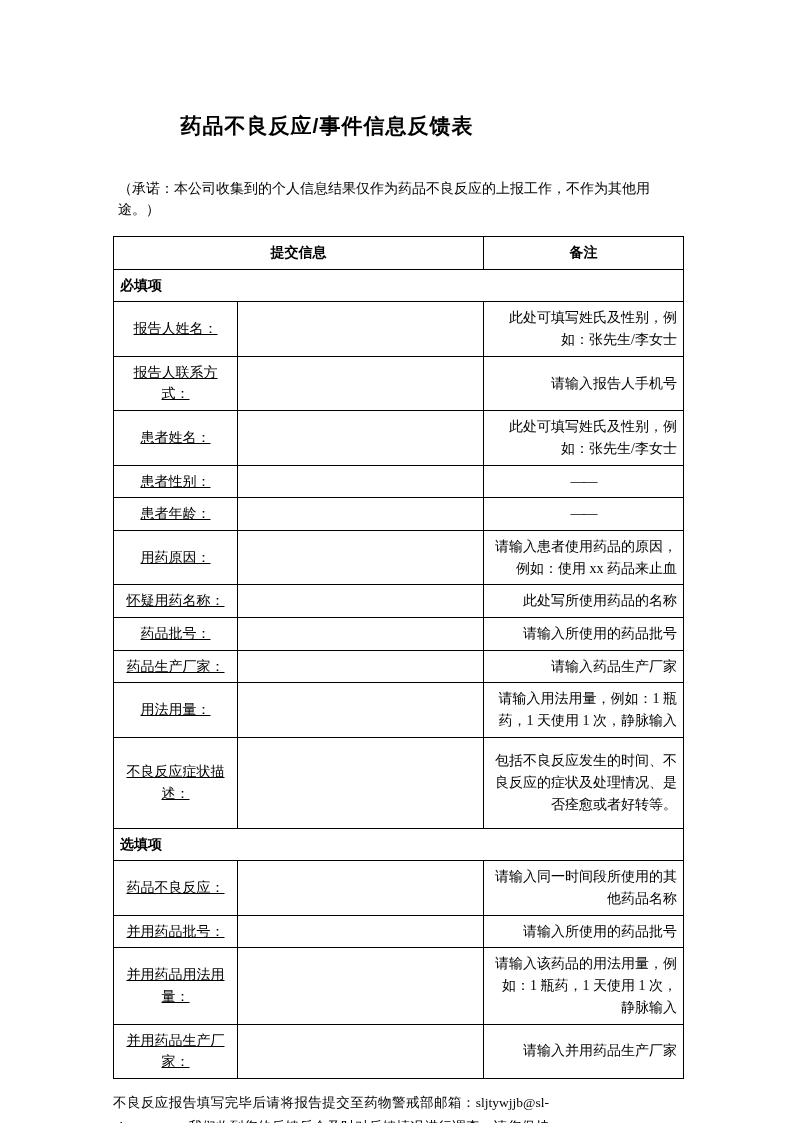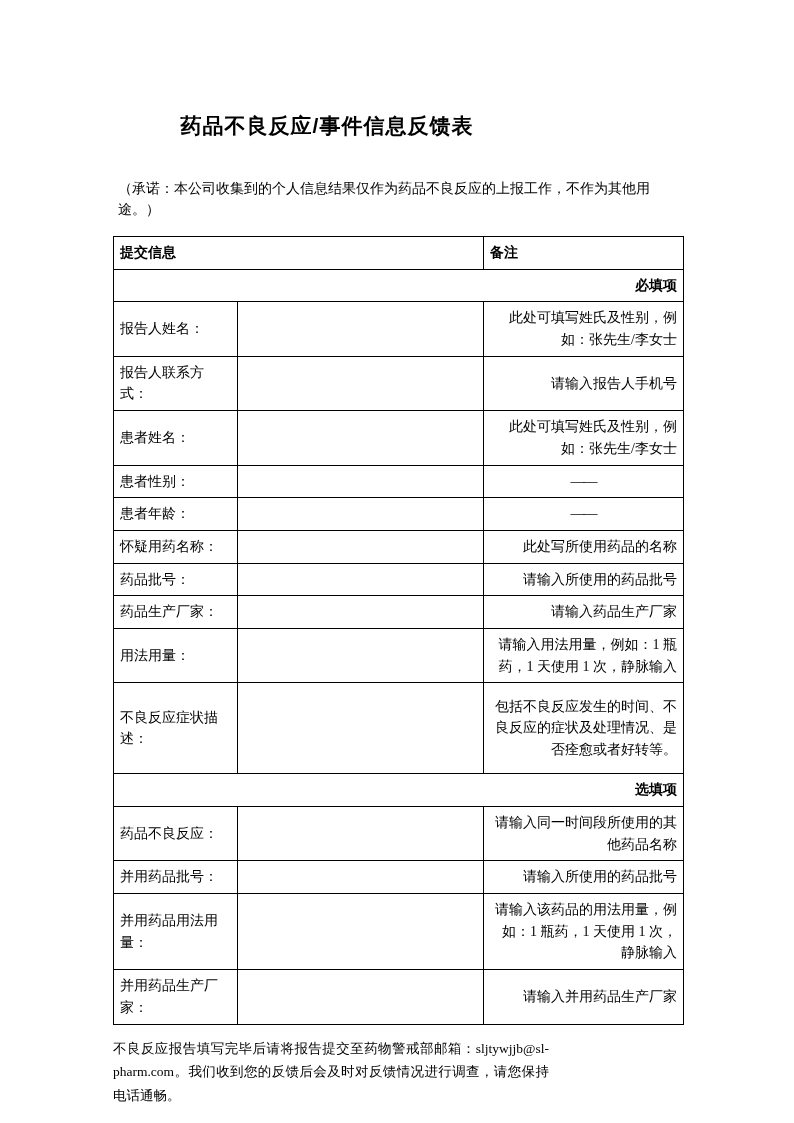--- a/index.html
+++ b/index.html
@@ -49,35 +49,37 @@
     font-size: 14px;
     line-height: 1.55;
     padding: 5px 6px;
     vertical-align: middle;
   }
   .col-label { width: 124px; }
   .col-input { width: 246px; }
   .col-note  { width: 200px; }
 
   .hdr {
+    text-align: center;
     font-family: Liberation Sans, sans-serif;
     font-weight: bold;
     font-size: 15px;
     padding: 7px 6px;
   }
   .section {
-    text-align: right;
+    text-align: left;
     font-family: "Liberation Sans", sans-serif;
     font-weight: bold;
     font-size: 15px;
     padding: 7px 6px;
   }
   .lbl {
-    text-align: left;
+    text-align: center;
     font-size: 14.5px;
+    text-decoration: underline;
   }
   .note {
     text-align: right;
     font-size: 13.5px;
     line-height: 1.6;
   }
   .input-cell {
     background: #ffffff;
   }
   .dash {
@@ -144,20 +146,25 @@
         <td class="input-cell"></td>
         <td class="dash">——</td>
       </tr>
 
       <tr>
         <td class="lbl">患者年龄：</td>
         <td class="input-cell"></td>
         <td class="dash">——</td>
       </tr>
 
+      <tr>
+        <td class="lbl">用药原因：</td>
+        <td class="input-cell"></td>
+        <td class="note">请输入患者使用药品的原因，例如：使用 xx 药品来止血</td>
+      </tr>
 
       <tr>
         <td class="lbl">怀疑用药名称：</td>
         <td class="input-cell"></td>
         <td class="note">此处写所使用药品的名称</td>
       </tr>
 
       <tr>
         <td class="lbl">药品批号：</td>
         <td class="input-cell"></td>

